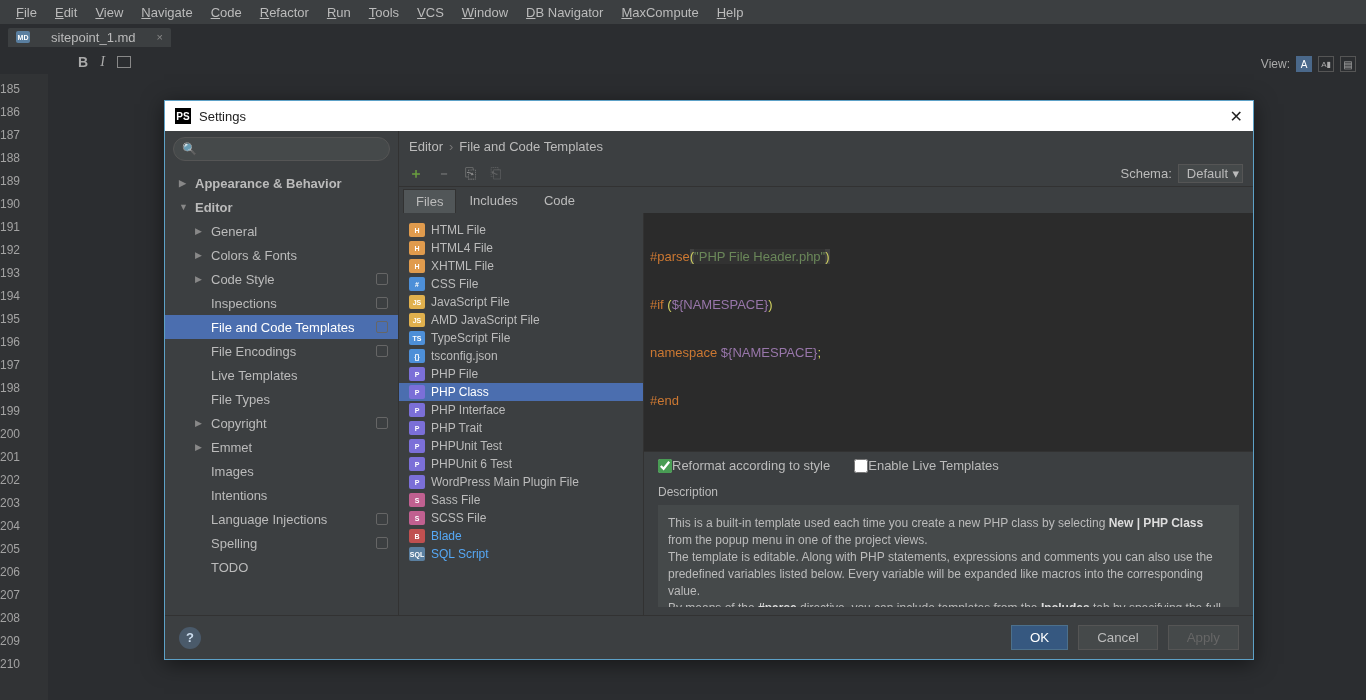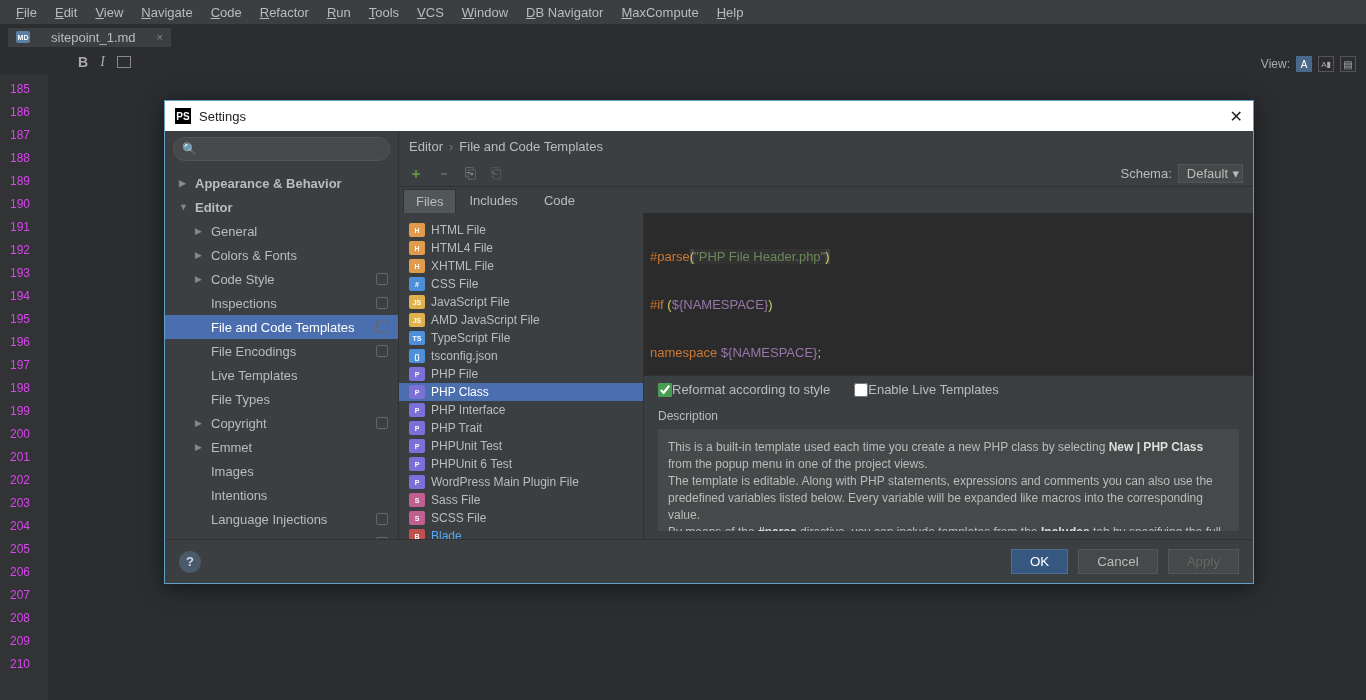--- a/index.html
+++ b/index.html
@@ -18,25 +18,25 @@
 
 
 .editor-toolbar { height:24px; background:#2b2d30; display:flex; align-items:center; padding-left:78px; gap:12px; }
 .editor-toolbar .btn { color:#aaa; cursor:pointer; font-size:14px; }
 .view-controls { position:absolute; right:10px; top:56px; display:flex; align-items:center; gap:6px; color:#aaa; font-size:12px; }
 .view-controls .vbtn { width:16px; height:16px; border:1px solid #555; display:flex; align-items:center; justify-content:center; font-size:10px; cursor:pointer; }
 .view-controls .vbtn.active { background:#4A688A; border-color:#4A688A; color:#fff; }
 
 
 .editor-area { position:absolute; top:74px; left:0; right:0; bottom:0; display:flex; }
-.gutter { width:48px; background:#313335; text-align:center; padding:4px 8px 0 0; color:#d946ef; font-size:12px; line-height:23px; font-family:Consolas,monospace; }
+.gutter { width:48px; background:#313335; text-align:left; padding:4px 8px 0 0; color:#a3a3a3; font-size:12px; line-height:23px; font-family:Consolas,monospace; }
 .gutter div { height:23px; }
 
 
-.dialog { position:absolute; top:100px; left:164px; width:1090px; height:484px; background:#3c3f41; border:1px solid #5da1c7; box-shadow:0 4px 20px rgba(0,0,0,0.5); display:flex; flex-direction:column; }
+.dialog { position:absolute; top:100px; left:164px; width:1090px; height:560px; background:#3c3f41; border:1px solid #5da1c7; box-shadow:0 4px 20px rgba(0,0,0,0.5); display:flex; flex-direction:column; }
 .dialog-title { height:30px; background:#fff; color:#222; display:flex; align-items:center; padding:0 10px; gap:8px; }
 .dialog-title .psicon { width:16px; height:16px; background:#000; color:#fff; font-size:10px; font-weight:bold; display:flex; align-items:center; justify-content:center; }
 .dialog-title .closebtn { margin-left:auto; font-size:16px; cursor:pointer; color:#222; }
 .dialog-body { flex:1; display:flex; overflow:hidden; }
 
 
 .left-panel { width:234px; background:#3c3f41; border-right:1px solid #323232; display:flex; flex-direction:column; }
 .search-box { margin:6px 8px; height:24px; background:#45494a; border:1px solid #555; border-radius:12px; display:flex; align-items:center; padding:0 8px; }
 .search-box .mag { color:#888; font-size:12px; margin-right:4px; }
 .search-box input { background:transparent; border:none; outline:none; color:#bbb; width:100%; font-size:12px; }

